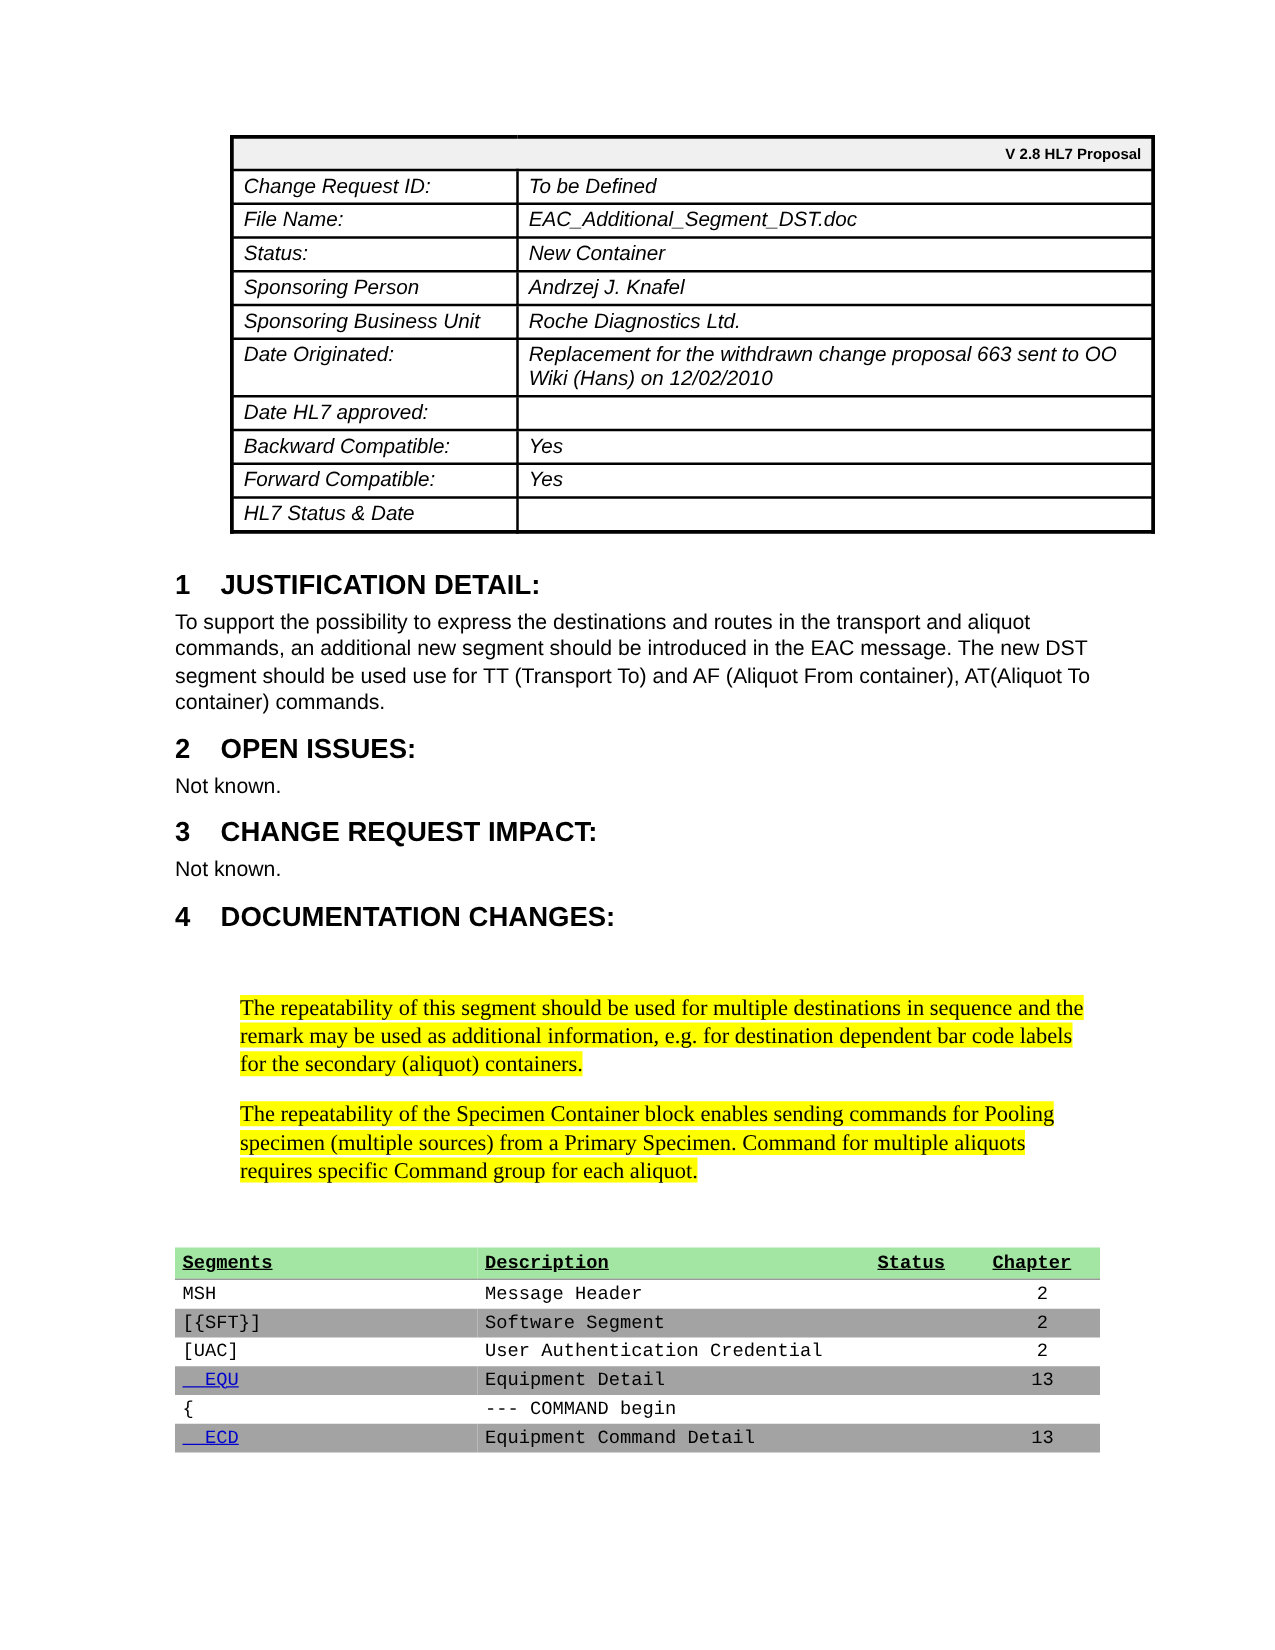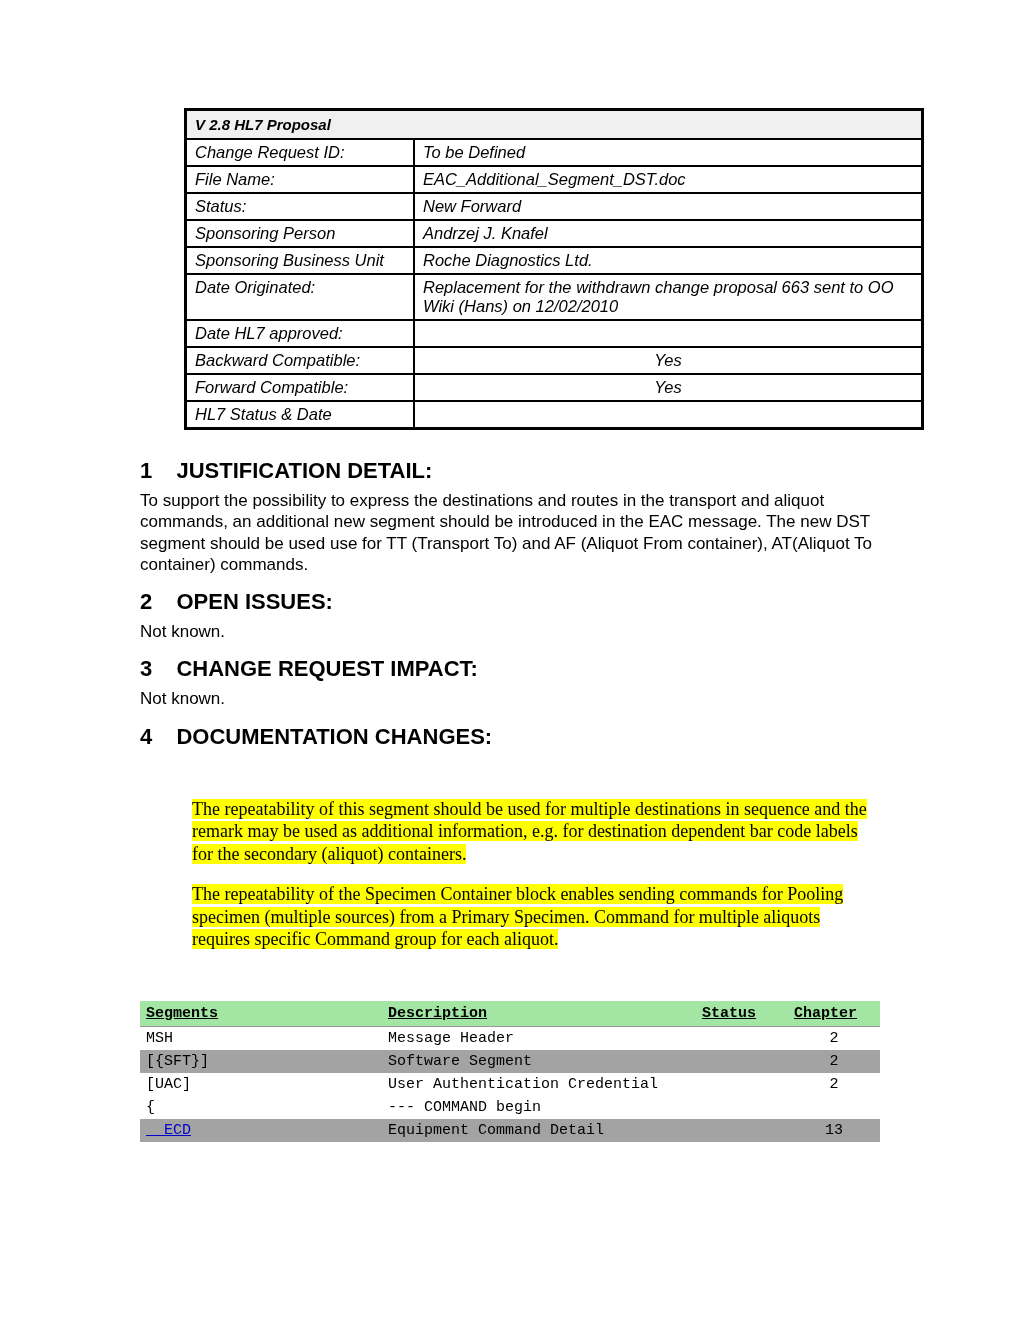--- a/index.html
+++ b/index.html
@@ -16,35 +16,34 @@
     border: 3px solid #000;
     border-collapse: collapse;
     width: 100%;
     margin-left: 44px;
     margin-bottom: 28px;
   }
   .meta-table th {
     background: #f0f0f0;
     border: 2px solid #000;
     padding: 5px 8px;
-    text-align: left;
-    font-weight: bold;
-    font-size: 15px;
-    font-style: italic;
+    text-align: right;
+    font-weight: bold;
+    font-size: 12px;
   }
   .meta-table td {
     border: 2px solid #000;
     padding: 3px 8px;
     font-style: italic;
     vertical-align: top;
     font-size: 16.5px;
   }
   .meta-table .label-cell { width: 31%; }
   .meta-table .value-cell { width: 69%; }
-  .center-val { text-align: center; }
+  .center-val { }
   .indent-val { padding-left: 80px; }
 
   .hsec { margin-top: 14px; }
   .hsec .hnum {
     display: inline-block;
     font-weight: bold;
     font-size: 22px;
     width: 32px;
     vertical-align: top;
   }
@@ -110,21 +109,21 @@
         <tr>
           <td class="label-cell">Change Request ID:</td>
           <td class="value-cell">To be Defined</td>
         </tr>
         <tr>
           <td class="label-cell">File Name:</td>
           <td class="value-cell">EAC_Additional_Segment_DST.doc</td>
         </tr>
         <tr>
           <td class="label-cell">Status:</td>
-          <td class="value-cell">New Forward</td>
+          <td class="value-cell">New Container</td>
         </tr>
         <tr>
           <td class="label-cell">Sponsoring Person</td>
           <td class="value-cell">Andrzej J. Knafel</td>
         </tr>
         <tr>
           <td class="label-cell">Sponsoring Business Unit</td>
           <td class="value-cell">Roche Diagnostics Ltd.</td>
         </tr>
         <tr>
@@ -199,20 +198,26 @@
           <td>Software Segment</td>
           <td class="col-status"></td>
           <td class="col-chap">2</td>
         </tr>
         <tr>
           <td class="col-seg">[UAC]</td>
           <td>User Authentication Credential</td>
           <td class="col-status"></td>
           <td class="col-chap">2</td>
         </tr>
+        <tr class="alt">
+          <td class="col-seg" style="white-space: pre;"><span class="seg-link">  EQU</span></td>
+          <td>Equipment Detail</td>
+          <td class="col-status"></td>
+          <td class="col-chap">13</td>
+        </tr>
         <tr>
           <td class="col-seg">{</td>
           <td>--- COMMAND begin</td>
           <td class="col-status"></td>
           <td class="col-chap"></td>
         </tr>
         <tr class="alt">
           <td class="col-seg" style="white-space: pre;"><span class="seg-link">  ECD</span></td>
           <td>Equipment Command Detail</td>
           <td class="col-status"></td>

